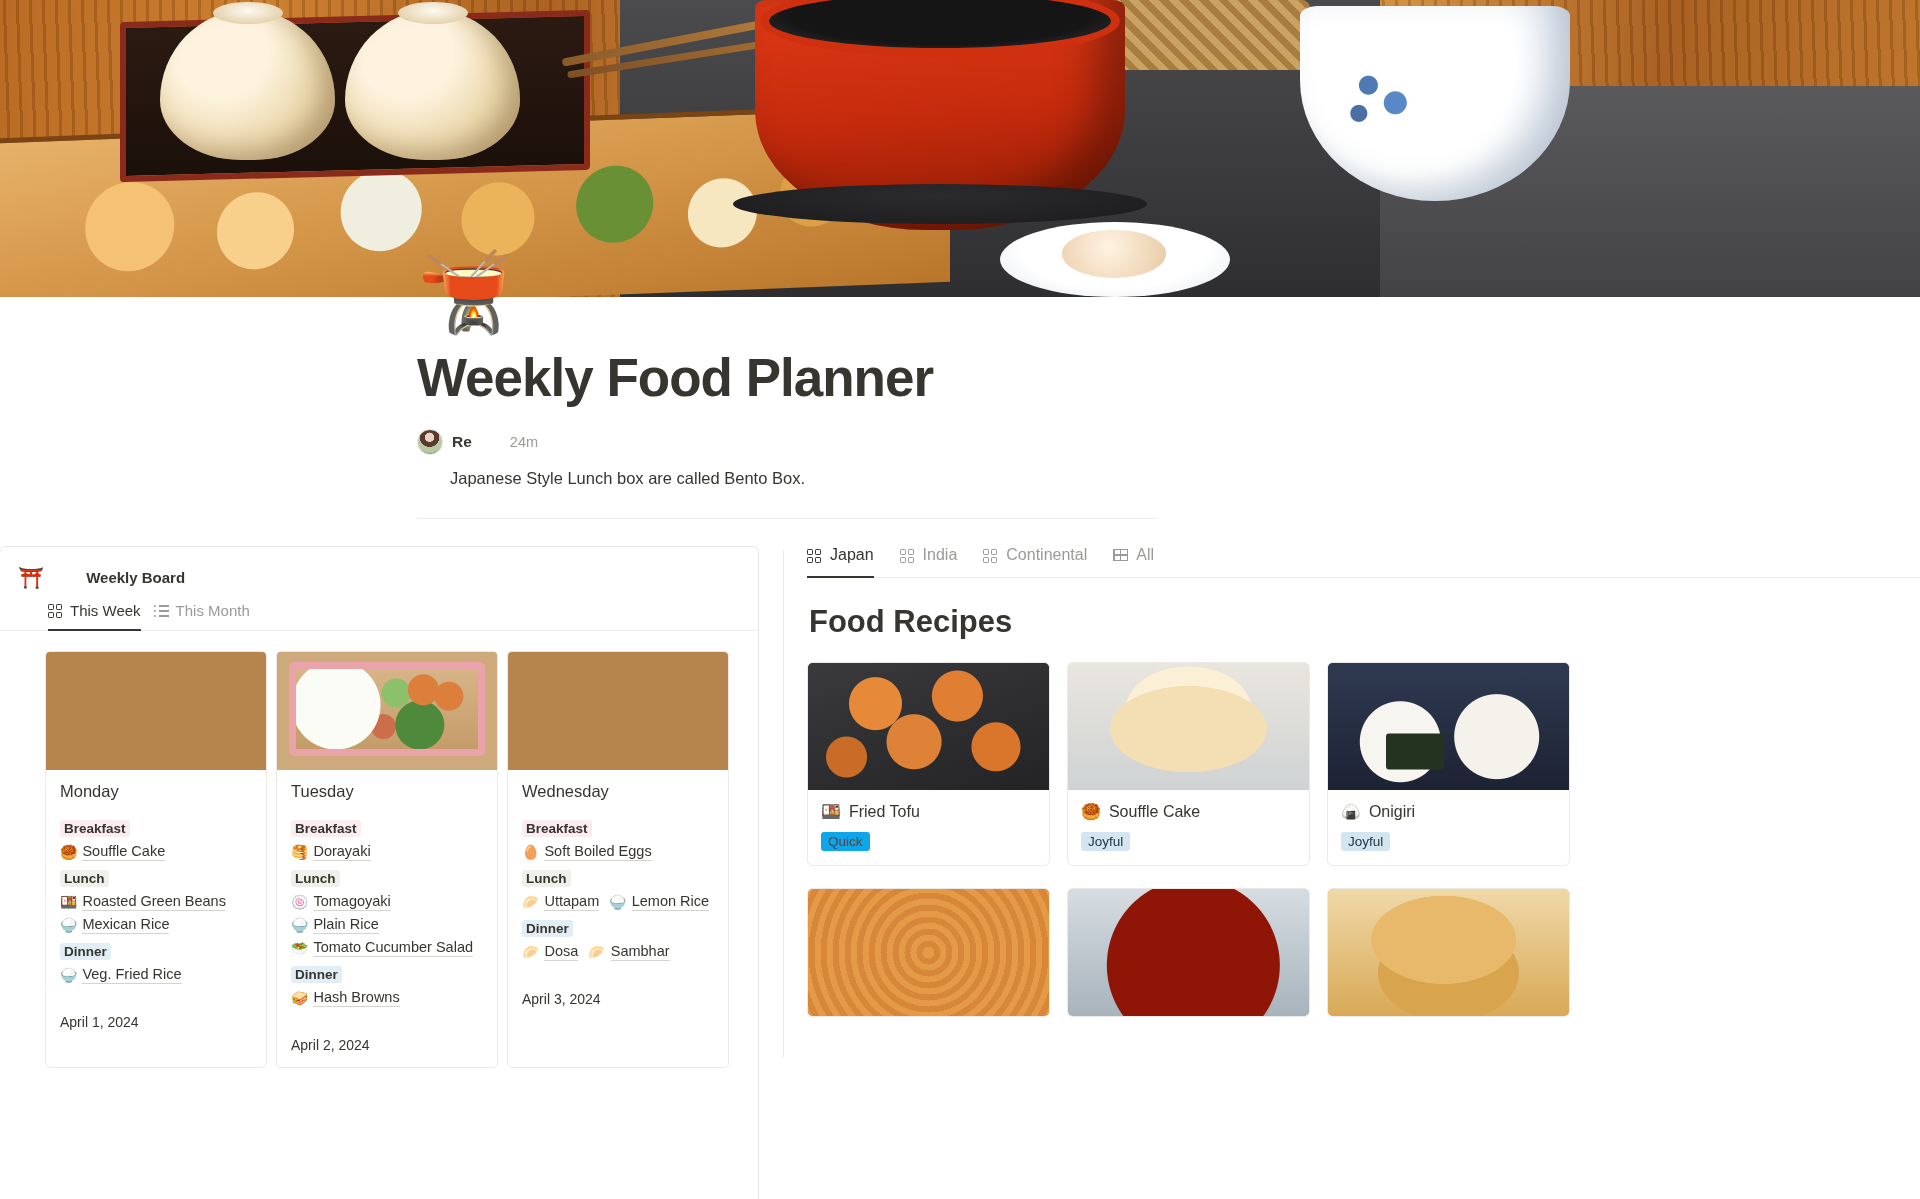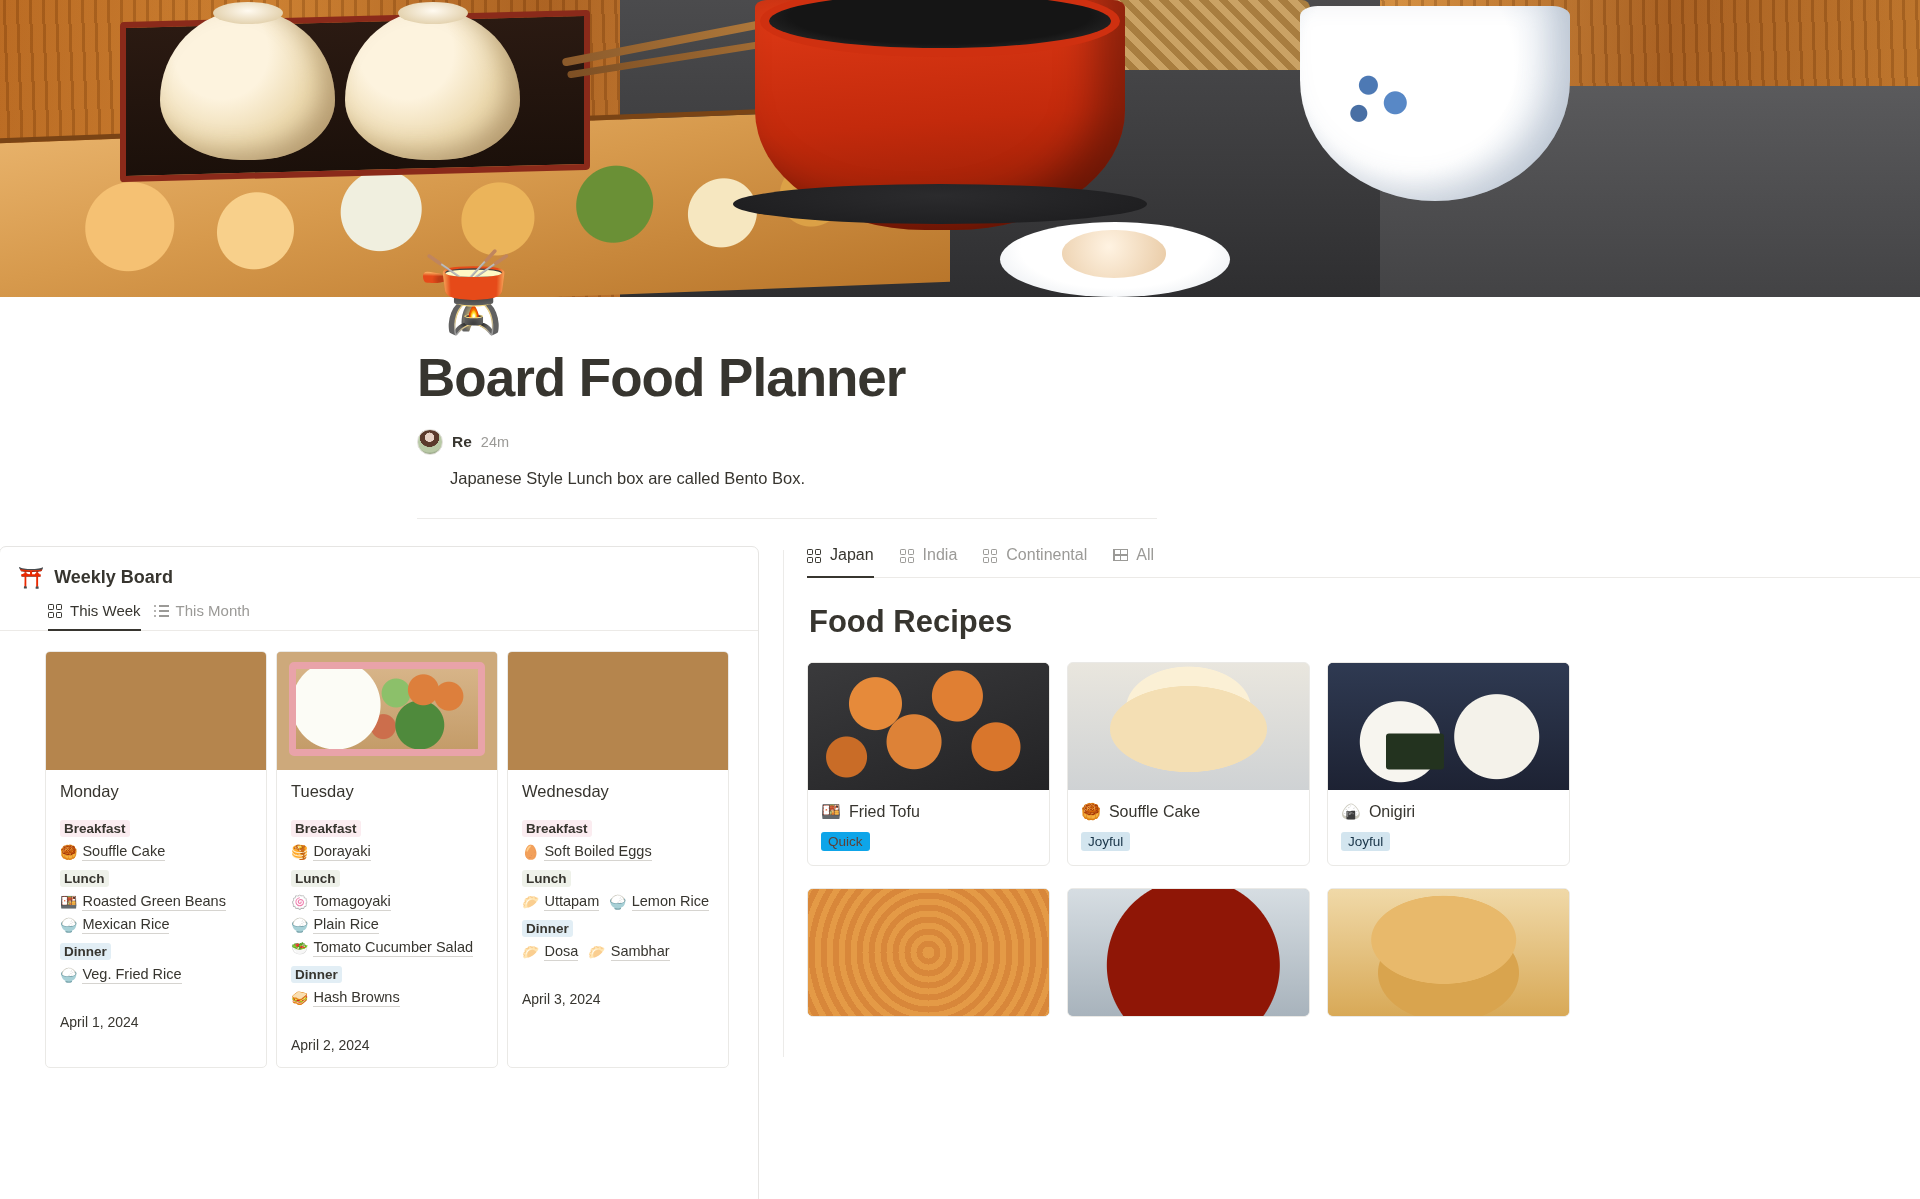--- a/index.html
+++ b/index.html
@@ -148,21 +148,21 @@
     color: #37352f; line-height: 1.1;
   }
   .byline { display: flex; align-items: center; gap: 9px; margin-top: 22px; }
   .avatar {
     width: 26px; height: 26px; border-radius: 50%;
     background: radial-gradient(circle at 48% 30%, #e7d2c6 0 22%, #5b3a2c 23% 46%, #b9c9a6 47% 70%, #46523a 100%);
     border: 1px solid #e3e1dc;
     flex: none;
   }
   .byline-name { font-size: 15.5px; font-weight: 600; color: #37352f; }
-  .byline-time { font-size: 14.5px; color: #9b9a97; }
+  .byline-time { font-size: 14.5px; color: #9b9a97; margin-left: 29px; }
   .doc-desc { font-size: 16.5px; color: #37352f; margin-top: 14px; padding-left: 33px; }
   .doc-divider {
     width: 740px; margin: 30px 0 0 417px; height: 1px; background: #ecebe9;
   }
 
   
   .columns { display: flex; margin-top: 27px; align-items: flex-start; }
 
   
   .board-panel {
@@ -171,21 +171,21 @@
     border-radius: 7px;
     background: #fff;
     padding: 20px 0 0 0;
     min-height: 670px;
   }
   .board-head {
     display: flex; align-items: center; gap: 10px;
     padding: 0 0 0 18px;
   }
   .board-emoji { font-size: 21px; line-height: 1; }
-  .board-title { font-size: 18px; font-weight: 700; color: #37352f; }
+  .board-title { font-size: 15px; font-weight: 700; color: #37352f; margin-left: 32px; }
 
   .view-tabs { display: flex; gap: 13px; padding: 0 0 0 48px; margin-top: 14px; border-bottom: 1px solid #eceae7; }
   .view-tab {
     display: flex; align-items: center; gap: 7px;
     font-size: 15px; color: #9b9a97; padding-bottom: 10px;
     border-bottom: 2px solid transparent; margin-bottom: -1px; cursor: pointer;
   }
   .view-tab.active { color: #37352f; font-weight: 500; border-bottom-color: #37352f; }
 
   .ico { display: inline-block; width: 15px; height: 15px; position: relative; flex: none; }
@@ -364,21 +364,21 @@
     <div class="c-jar j2"></div>
     <div class="c-bowl"></div>
     <div class="c-teacup"></div>
     <div class="c-plate"></div>
   </div>
 </div>
 
 <div class="page-wrap">
   <div class="page-icon">🫕</div>
   <div class="doc-head">
-    <h1 class="doc-title">Board Food Planner</h1>
+    <h1 class="doc-title">Weekly Food Planner</h1>
     <div class="byline">
       <div class="avatar"></div>
       <span class="byline-name">Re</span>
       <span class="byline-time">24m</span>
     </div>
     <div class="doc-desc">Japanese Style Lunch box are called Bento Box.</div>
   </div>
   <div class="doc-divider"></div>
 </div>
 

